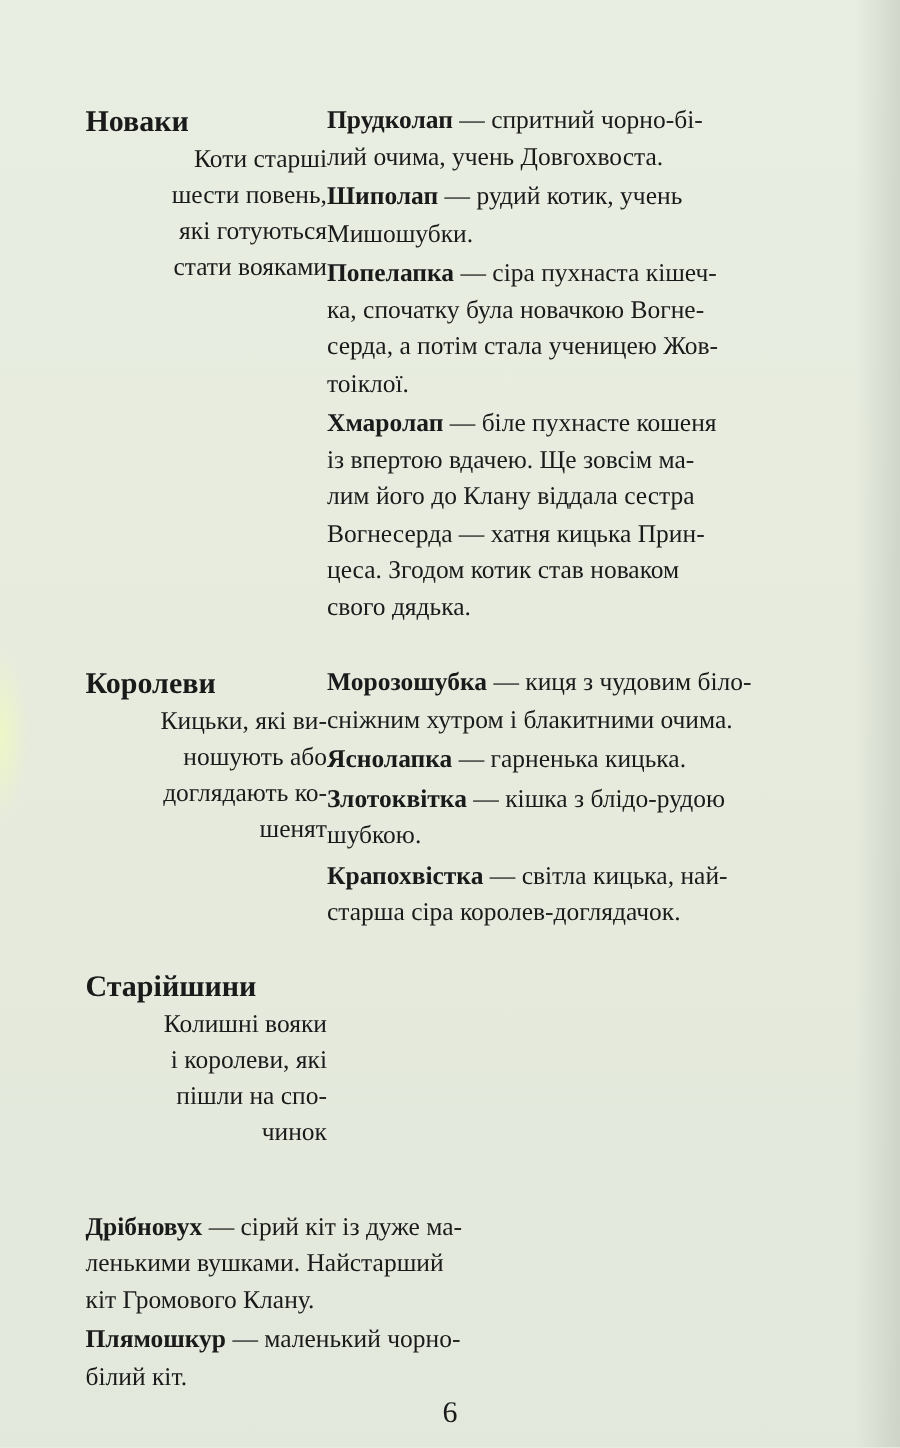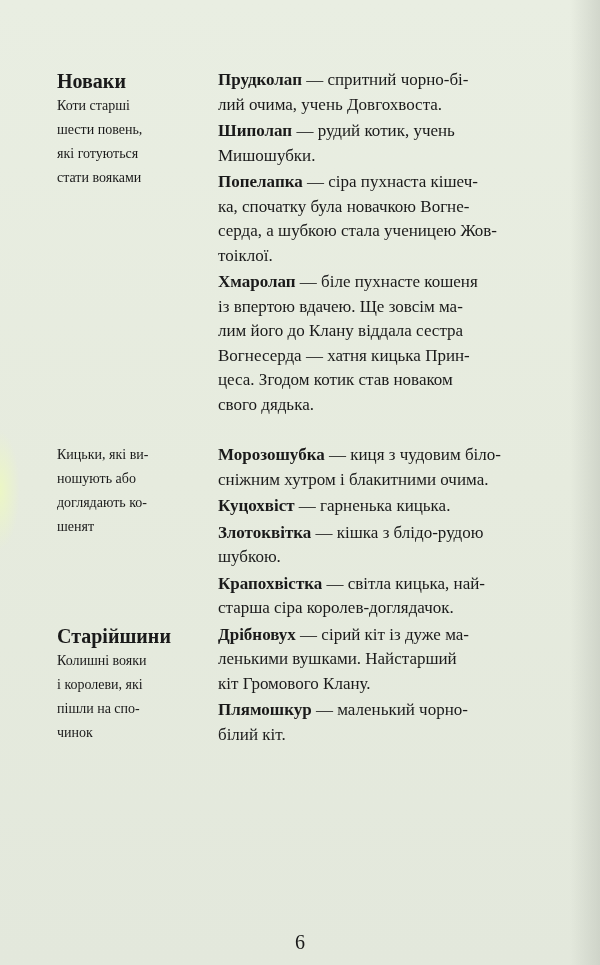--- a/index.html
+++ b/index.html
@@ -53,23 +53,24 @@
     flex: 1;
     width: 326px;
   }
   .heading {
     font-weight: bold;
     font-size: 20px;
     line-height: 26px;
     height: 26px;
   }
   .desc {
-    font-size: 14px;
+    font-size: 17px;
     line-height: 24px;
     white-space: pre-line;
+    text-align: right;
   }
   .entry {
     font-size: 17px;
     line-height: 24.5px;
     text-align: justify;
     margin-bottom: 2px;
   }
   .entry .name {
     font-weight: bold;
   }
@@ -102,50 +103,51 @@
 які готуються
 стати вояками</div>
     </div>
     <div class="right-col">
       <div class="entry"><span class="name">Прудколап</span><span class="text"> — спритний чорно-бі-
 лий очима, учень Довгохвоста.</span></div>
       <div class="entry"><span class="name">Шиполап</span><span class="text"> — рудий котик, учень
 Мишошубки.</span></div>
       <div class="entry"><span class="name">Попелапка</span><span class="text"> — сіра пухнаста кішеч-
 ка, спочатку була новачкою Вогне-
-серда, а шубкою стала ученицею Жов-
+серда, а потім стала ученицею Жов-
 тоіклої.</span></div>
       <div class="entry"><span class="name">Хмаролап</span><span class="text"> — біле пухнасте кошеня
 із впертою вдачею. Ще зовсім ма-
 лим його до Клану віддала сестра
 Вогнесерда — хатня кицька Прин-
 цеса. Згодом котик став новаком
 свого дядька.</span></div>
     </div>
   </div>
 
   <div class="section" style="margin-top:24px;">
     <div class="left-col">
+      <div class="heading">Королеви</div>
       <div class="desc">Кицьки, які ви-
 ношують або
 доглядають ко-
 шенят</div>
     </div>
     <div class="right-col">
       <div class="entry"><span class="name">Морозошубка</span><span class="text"> — киця з чудовим біло-
 сніжним хутром і блакитними очима.</span></div>
-      <div class="entry"><span class="name">Куцохвіст</span><span class="text"> — гарненька кицька.</span></div>
+      <div class="entry"><span class="name">Яснолапка</span><span class="text"> — гарненька кицька.</span></div>
       <div class="entry"><span class="name">Злотоквітка</span><span class="text"> — кішка з блідо-рудою
 шубкою.</span></div>
       <div class="entry"><span class="name">Крапохвістка</span><span class="text"> — світла кицька, най-
 старша сіра королев-доглядачок.</span></div>
     </div>
   </div>
 
-  <div class="section" style="">
+  <div class="section" style="margin-top:22px;flex-direction:column;">
     <div class="left-col">
       <div class="heading">Старійшини</div>
       <div class="desc">Колишні вояки
 і королеви, які
 пішли на спо-
 чинок</div>
     </div>
     <div class="right-col">
       <div class="entry"><span class="name">Дрібновух</span><span class="text"> — сірий кіт із дуже ма-
 ленькими вушками. Найстарший

